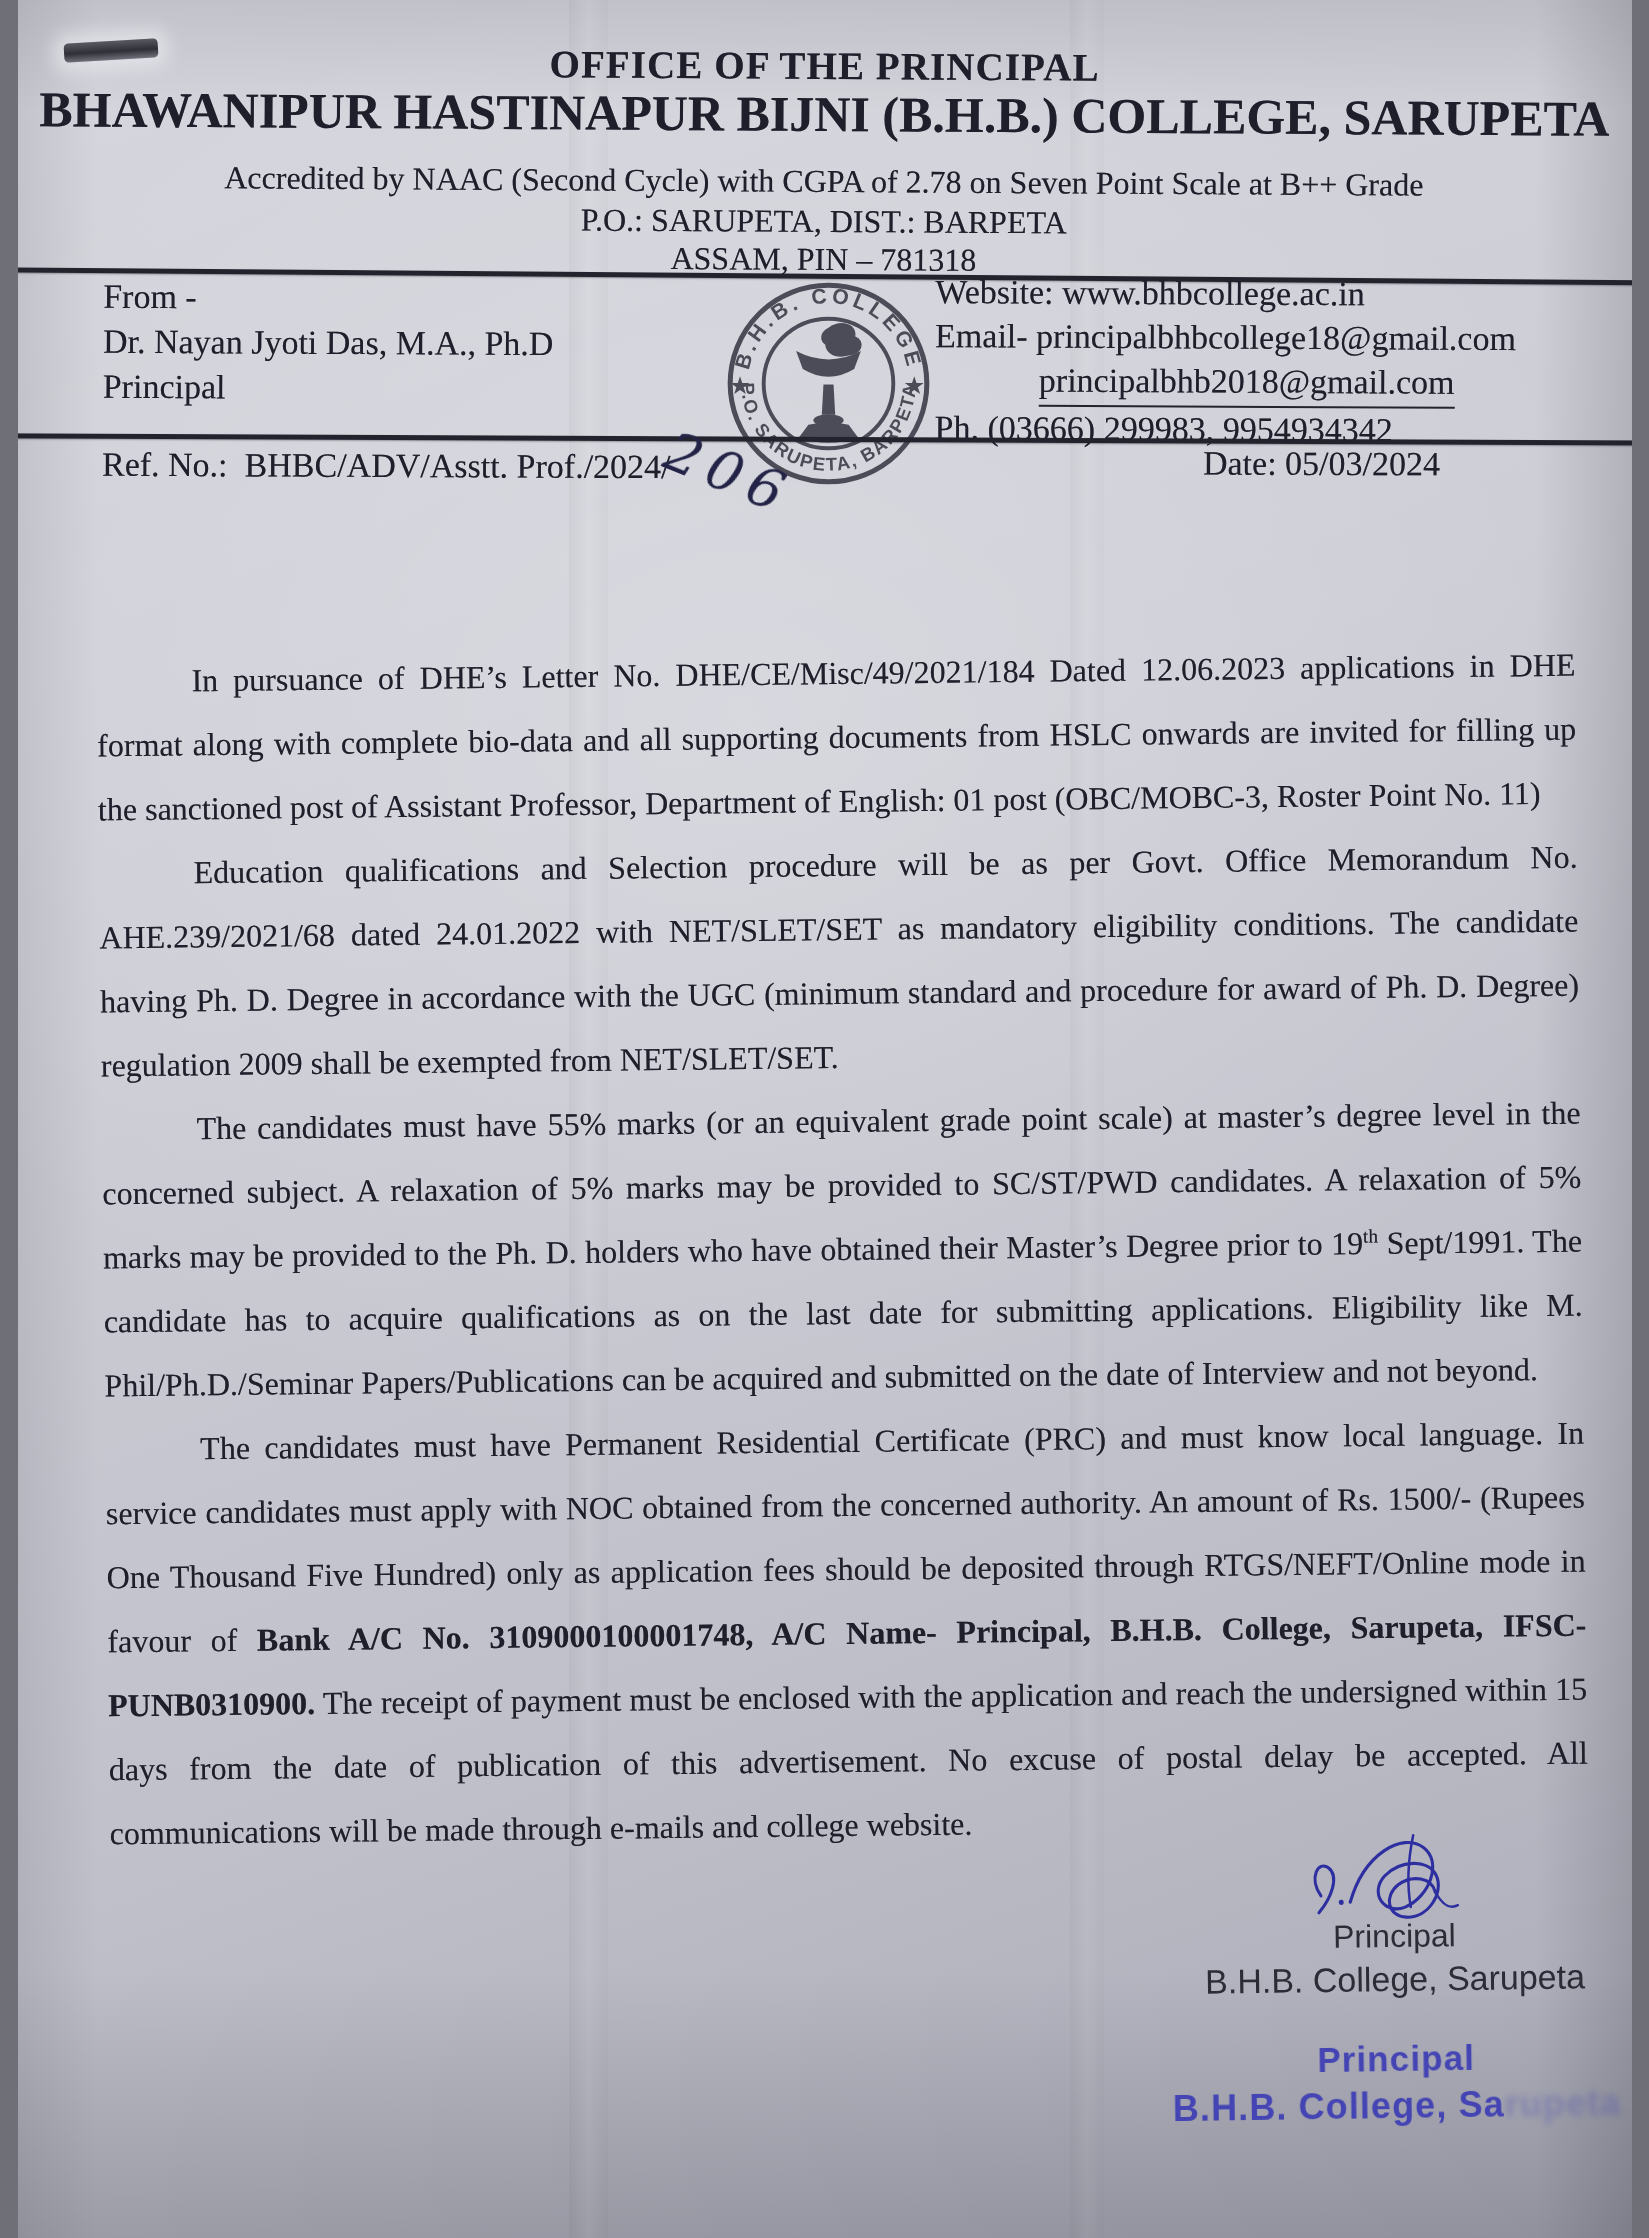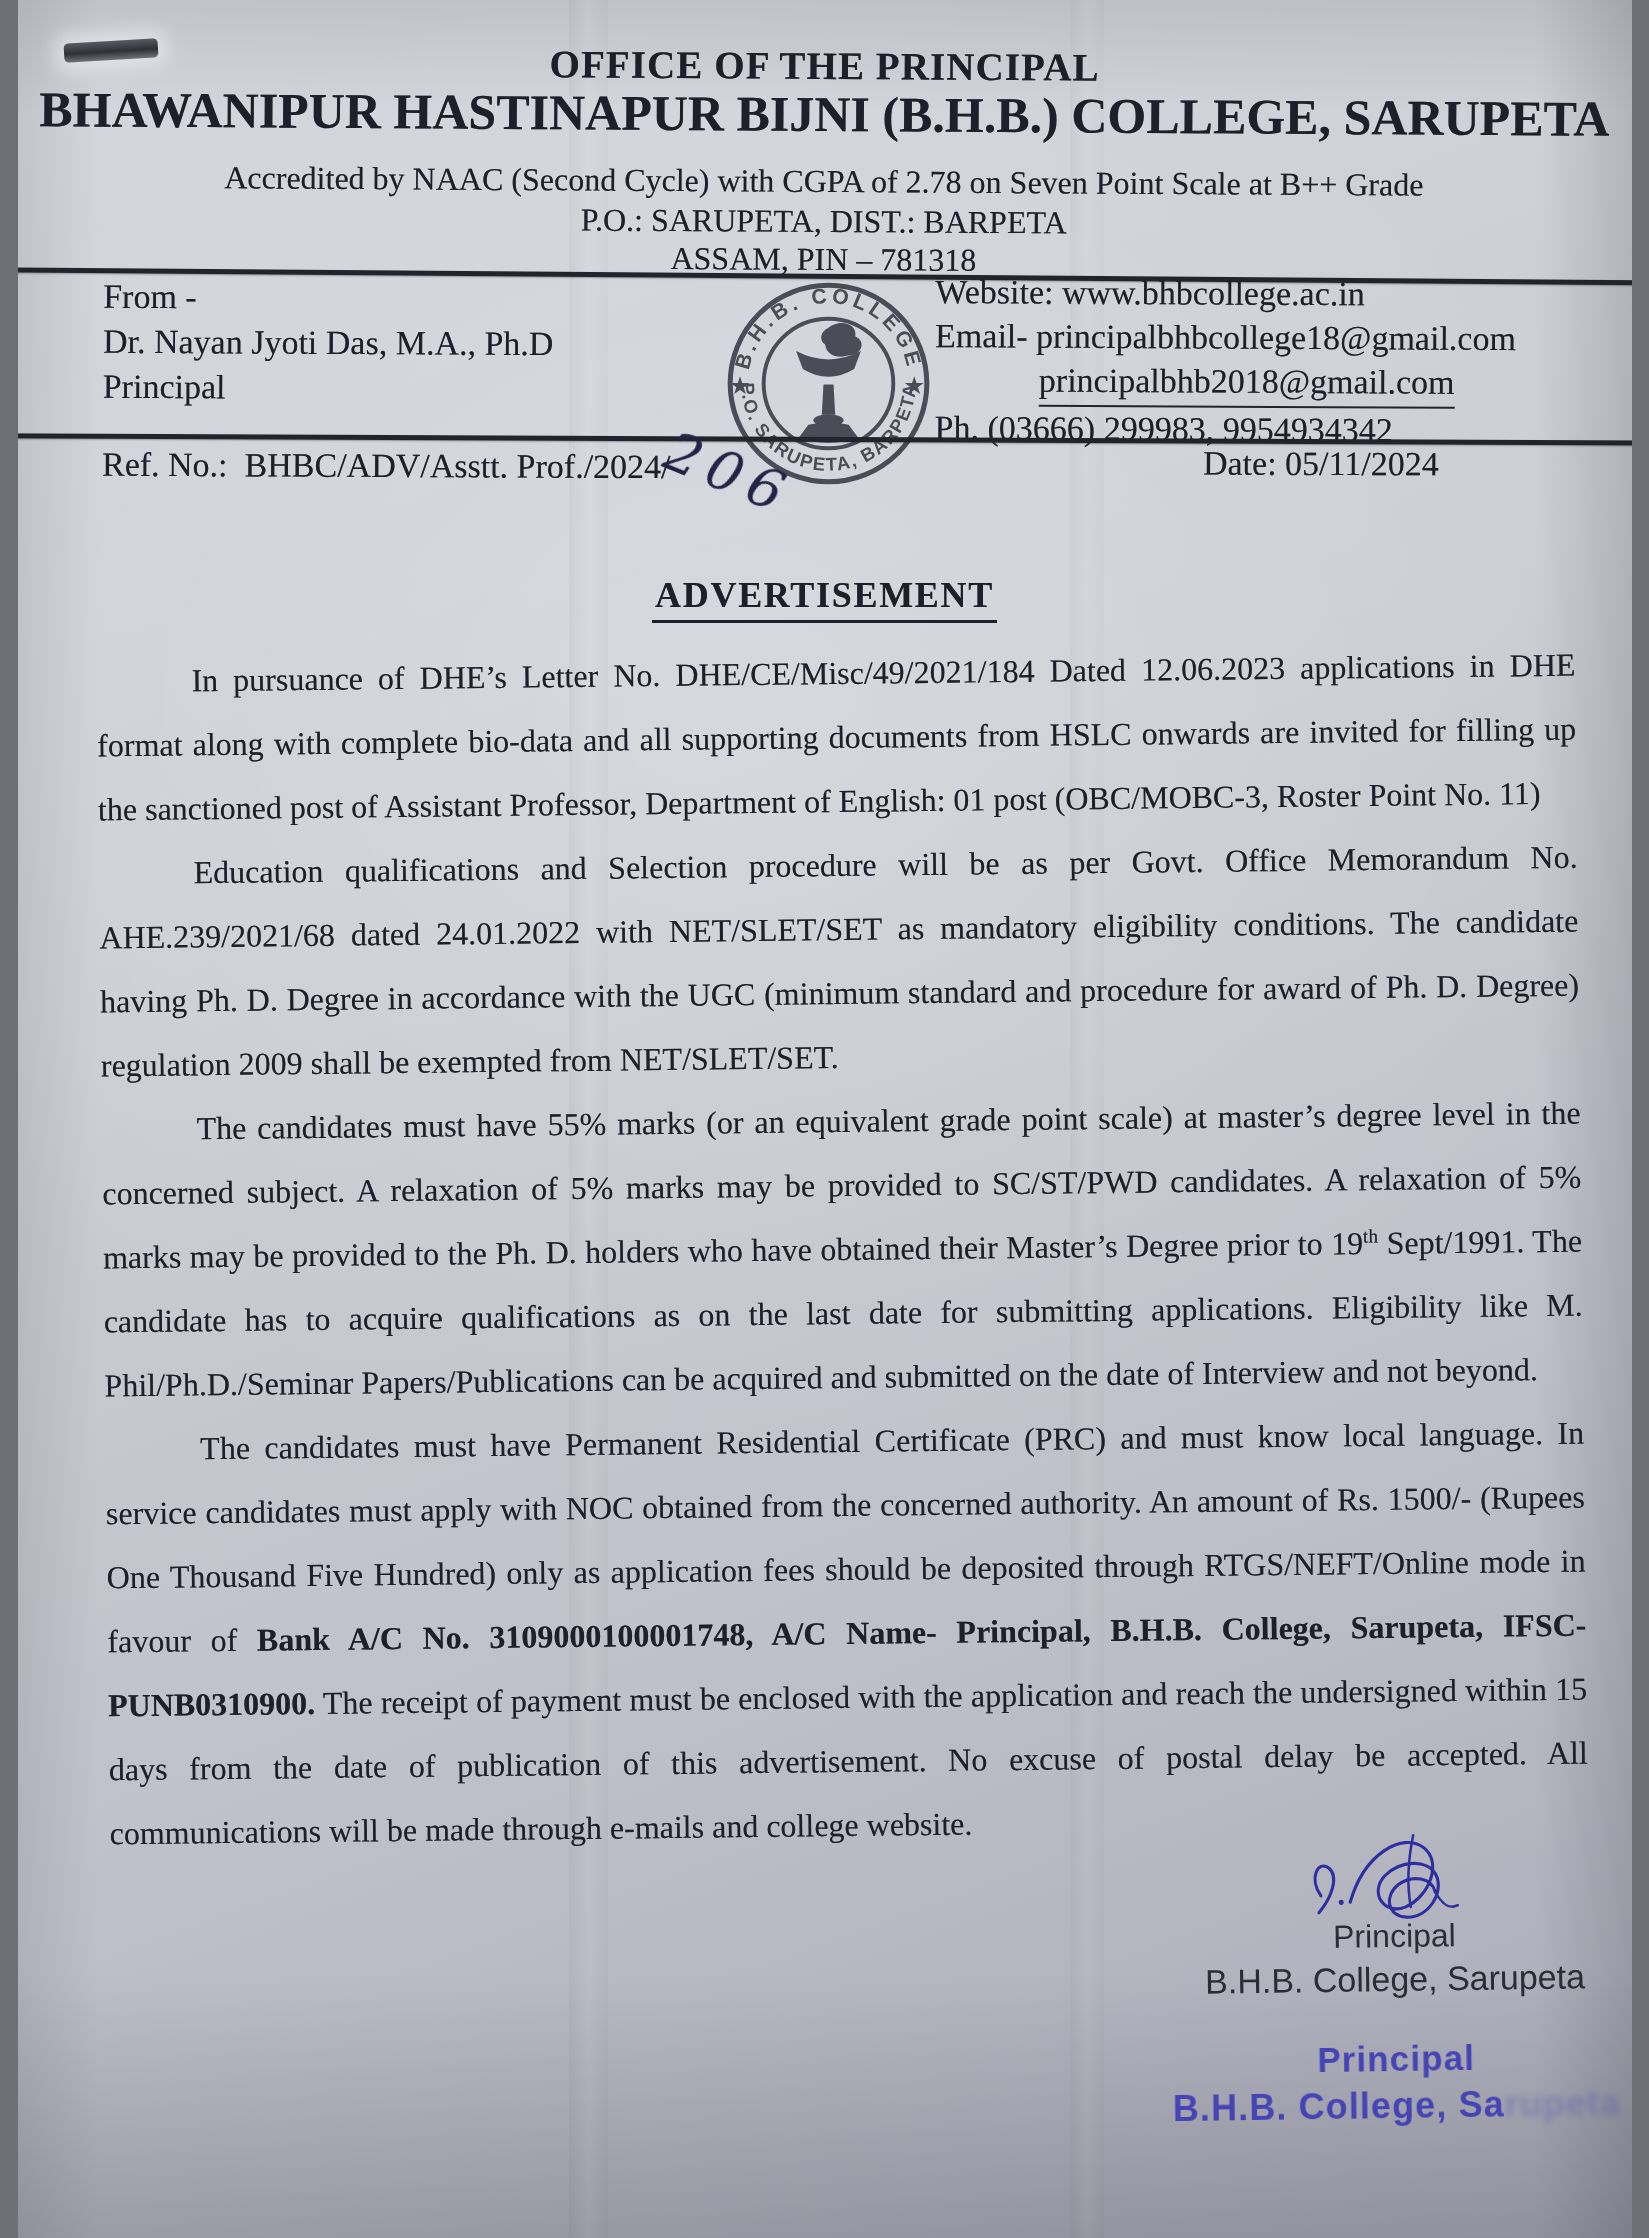--- a/index.html
+++ b/index.html
@@ -142,25 +142,22 @@
     <div>Website: www.bhbcollege.ac.in</div>
     <div>Email- principalbhbcollege18@gmail.com</div>
     <div><span class="email2">principalbhb2018@gmail.com</span></div>
     <div>Ph. (03666) 299983, 9954934342</div>
   </div>
 
   <div class="rule rule2"></div>
 
   <div class="ref-label doc-text">Ref. No.:  BHBC/ADV/Asstt. Prof./2024/</div>
   <div class="ref-num">206</div>
-  <div class="ref-date doc-text">Date: 05/11/2024</div>
+  <div class="ref-date doc-text">Date: 05/03/2024</div>
 
-  <div class="adv-title doc-text">
-    <span>ADVERTISEMENT</span>
-  </div>
 
   <div class="body-text doc-text">
       <p><span>In pursuance of DHE’s Letter No. DHE/CE/Misc/49/2021/184 Dated 12.06.2023 applications in DHE format along with complete bio-data and all supporting documents from HSLC onwards are invited for filling up the sanctioned post of Assistant Professor, Department of English: 01 post (OBC/MOBC-3, Roster Point No. 11)</span></p>
       <p><span>Education qualifications and Selection procedure will be as per Govt. Office Memorandum No. AHE.239/2021/68 dated 24.01.2022 with NET/SLET/SET as mandatory eligibility conditions. The candidate having Ph. D. Degree in accordance with the UGC (minimum standard and procedure for award of Ph. D. Degree) regulation 2009 shall be exempted from NET/SLET/SET.</span></p>
       <p><span>The candidates must have 55% marks (or an equivalent grade point scale) at master’s degree level in the concerned subject. A relaxation of 5% marks may be provided to SC/ST/PWD candidates. A relaxation of 5% marks may be provided to the Ph. D. holders who have obtained their Master’s Degree prior to 19</span><sup>th</sup><span> Sept/1991. The candidate has to acquire qualifications as on the last date for submitting applications. Eligibility like M. Phil/Ph.D./Seminar Papers/Publications can be acquired and submitted on the date of Interview and not beyond.</span></p>
       <p><span>The candidates must have Permanent Residential Certificate (PRC) and must know local language. In service candidates must apply with NOC obtained from the concerned authority. An amount of Rs. 1500/- (Rupees One Thousand Five Hundred) only as application fees should be deposited through RTGS/NEFT/Online mode in favour of </span><span class="bold">Bank A/C No. 3109000100001748, A/C Name- Principal, B.H.B. College, Sarupeta, IFSC- PUNB0310900.</span><span> The receipt of payment must be enclosed with the application and reach the undersigned within 15 days from the date of publication of this advertisement. No excuse of postal delay be accepted. All communications will be made through e-mails and college website.</span></p>
     </div>
 
   <div class="sign-block">
     <svg class="sig-svg" viewBox="0 0 330 210">

